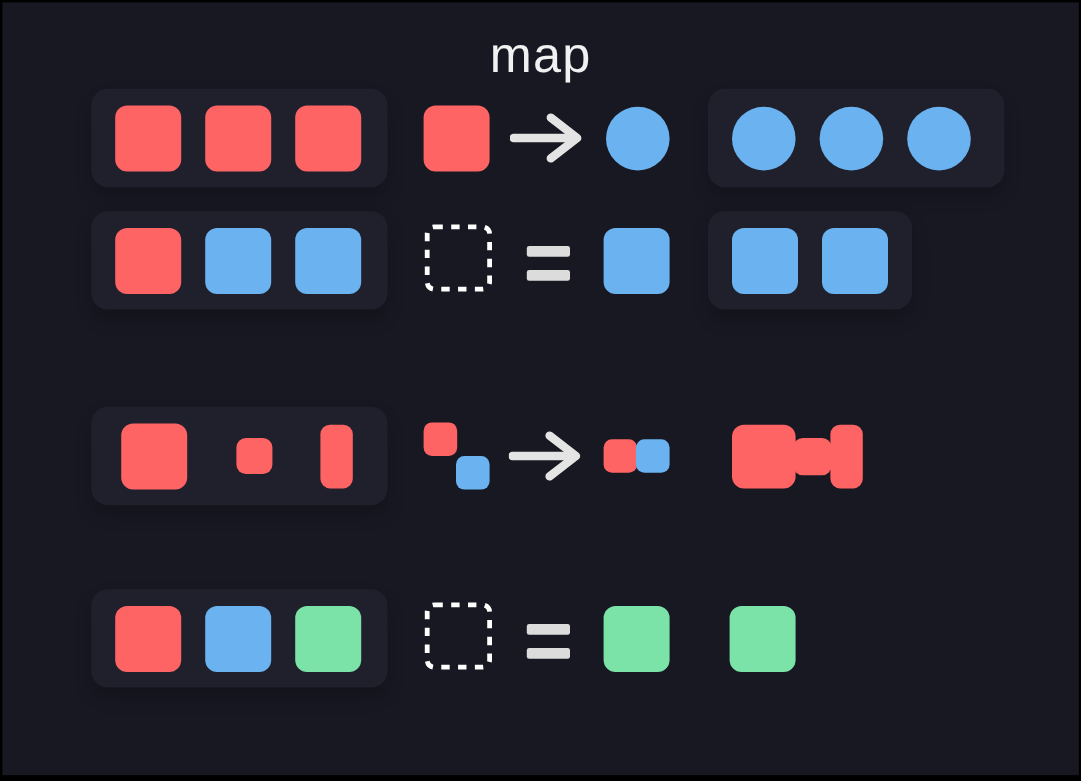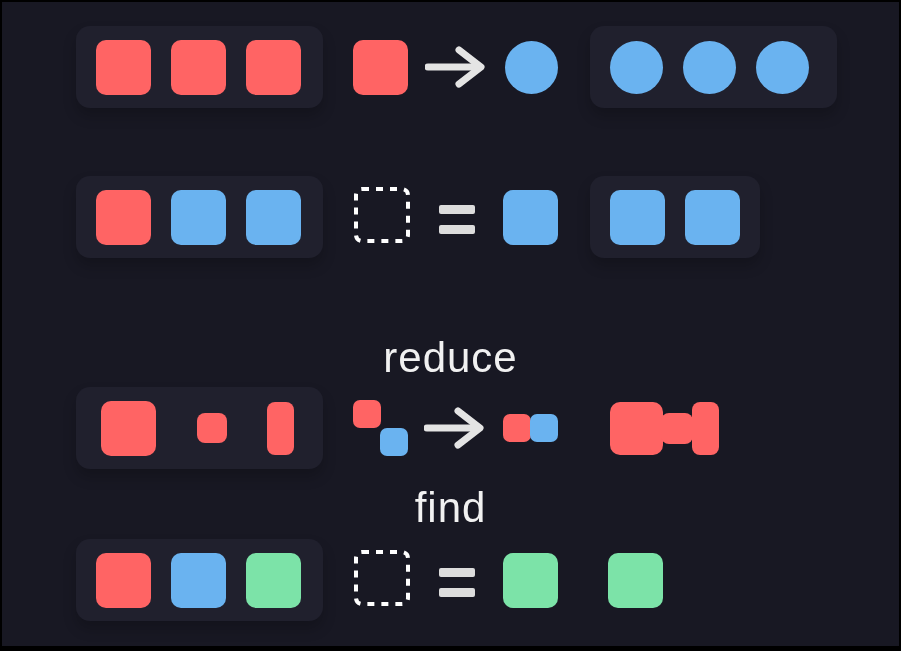--- a/index.html
+++ b/index.html
@@ -65,20 +65,21 @@
   .db-tail{position:absolute;left:82px;top:0;width:27px;height:53px;border-radius:8px}
 
   .out-single{margin-left:18px}
 </style>
 </head>
 <body>
 
 <div class="screen">
 
   <section class="row row-map">
+    <div class="row-title">map</div>
     <div class="row-body">
       <div class="zone-in">
         <div class="panel panel-3">
             <div class="sq" style="background: rgb(255, 100, 100);"></div>
             <div class="sq" style="background: rgb(255, 100, 100);"></div>
             <div class="sq" style="background: rgb(255, 100, 100);"></div>
           </div>
       </div>
       <div class="zone-op">
         <div class="op-slot">
@@ -126,21 +127,20 @@
       <div class="zone-out">
         <div class="panel">
             <div class="sq" style="background: rgb(106, 179, 240);"></div>
             <div class="sq" style="background: rgb(106, 179, 240);"></div>
           </div>
       </div>
     </div>
   </section>
 
   <section class="row row-reduce">
-    <div class="row-title">reduce</div>
     <div class="row-body">
       <div class="zone-in">
         <div class="panel panel-reduce">
             <div class="sq" style="background: rgb(255, 100, 100);"></div>
             <div class="sq sq-sm" style="background: rgb(255, 100, 100);"></div>
             <div class="rect-tall" style="background: rgb(255, 100, 100);"></div>
           </div>
       </div>
       <div class="zone-op">
         <div class="op-slot pair-diagonal">
@@ -160,21 +160,20 @@
           <div class="dumbbell">
             <div class="db-big" style="background: rgb(255, 100, 100);"></div>
             <div class="db-mid" style="background: rgb(255, 100, 100);"></div>
             <div class="db-tail" style="background: rgb(255, 100, 100);"></div>
           </div>
         </div>
     </div>
   </section>
 
   <section class="row row-find">
-    <div class="row-title">find</div>
     <div class="row-body">
       <div class="zone-in">
         <div class="panel panel-3">
             <div class="sq" style="background: rgb(255, 100, 100);"></div>
             <div class="sq" style="background: rgb(106, 179, 240);"></div>
             <div class="sq" style="background: rgb(124, 227, 168);"></div>
           </div>
       </div>
       <div class="zone-op">
         <div class="op-slot"><svg width="58" height="58" viewBox="0 0 58 58">

